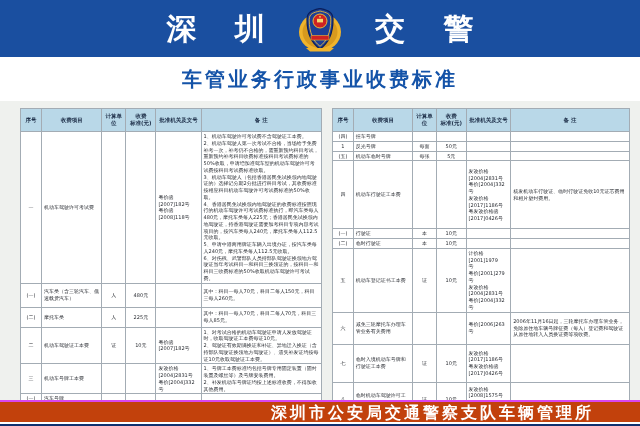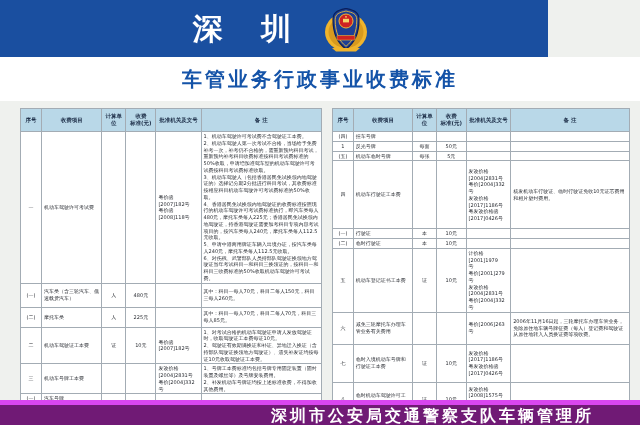--- a/index.html
+++ b/index.html
@@ -5,21 +5,21 @@
   html,body{margin:0;padding:0;}
   body{
     width:640px;height:426px;overflow:hidden;
     font-family:"DejaVu Sans","Liberation Sans",sans-serif;
     background:#e8eae6;
   }
   .poster{position:relative;width:640px;height:426px;background:#eff1ee;}
 
   
   .top-band{
-    position:absolute;left:0;top:0;width:548px;height:57px;
+    position:absolute;left:0;top:0;width:640px;height:57px;
     background:#1a4fa0;display:flex;align-items:center;justify-content:center;gap:18px;
   }
   .htitle{
     color:#ffffff;font-weight:bold;font-size:30px;letter-spacing:14px;
     text-indent:14px;line-height:1;
   }
   .emblem{width:46px;height:48px;display:block;}
 
   
   .title-band{
@@ -53,22 +53,22 @@
   .c-no{text-align:center;}
   .c-item{text-align:left;}
   .c-unit{text-align:center;}
   .c-fee{text-align:center;}
   .c-doc{text-align:left;white-space:pre-line;color:#33404f;}
   .c-note{text-align:left;white-space:pre-line;font-size:4.7px;color:#3a3d42;}
 
   
   .bottom-band{
     position:absolute;left:0;top:400px;width:640px;height:26px;
-    background:#701a75;box-sizing:border-box;
-    border-top:5px solid #d946ef;
+    background:#c2410c;box-sizing:border-box;
+    border-top:2px solid #d946ef;
   }
   .bottom-band .inner{
     position:absolute;left:0;top:1px;width:640px;height:19px;
     display:flex;align-items:center;justify-content:flex-end;padding-right:46px;box-sizing:border-box;
   }
   .bottom-band .inner span{
     color:#ffffff;font-weight:bold;font-size:16px;letter-spacing:3px;line-height:1;
     white-space:nowrap;
   }
   .bottom-band .white-line{
@@ -89,20 +89,21 @@
       <ellipse cx="23" cy="27" rx="21" ry="19" fill="#f0b42c"></ellipse>
       <ellipse cx="23" cy="27" rx="17.5" ry="16" fill="#d89a1e"></ellipse>
       <path d="M23,3.5 C31,5.5 36,6.5 36,14.5 C36,29 31,38.5 23,44 C15,38.5 10,29 10,14.5 C10,6.5 15,5.5 23,3.5 Z" fill="#1d3f94" stroke="#0a1f5c" stroke-width="1.2"></path>
       <path d="M23,6 C29.5,7.6 33.8,8.5 33.8,14.8 C33.8,27.8 29.6,36.3 23,41.3 C16.4,36.3 12.2,27.8 12.2,14.8 C12.2,8.5 16.5,7.6 23,6 Z" fill="none" stroke="#e8b93c" stroke-width="0.9"></path>
       <circle cx="23" cy="16" r="7" fill="#cf2222" stroke="#e8b93c" stroke-width="1"></circle>
       <rect x="20" y="13.8" width="6" height="3.6" fill="#f5d76a"></rect>
       <circle cx="23" cy="11.8" r="0.9" fill="#f5d76a"></circle>
       <rect x="14" y="30.5" width="18" height="4.6" rx="1" fill="#cf2222" stroke="#e8b93c" stroke-width="0.6"></rect>
       <path d="M9,43 h28 l-4,3.5 h-20 z" fill="#f0b42c"></path>
     </svg>
+    <span class="htitle">交 警</span>
   </div>
 
   <div class="title-band">
     <span>车管业务行政事业收费标准</span>
   </div>
 
   <div class="content">
     <table class="fee left" id="left-table">
         <colgroup>
           <col style="width: 7%;">

